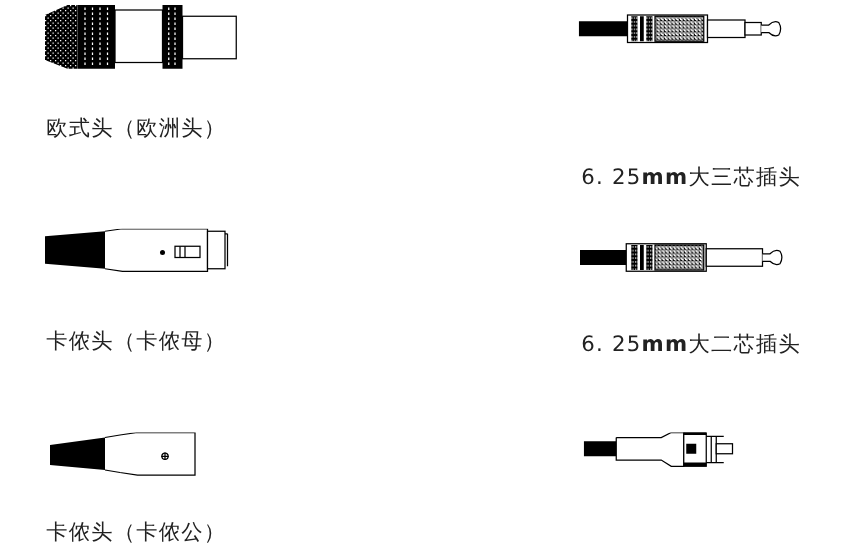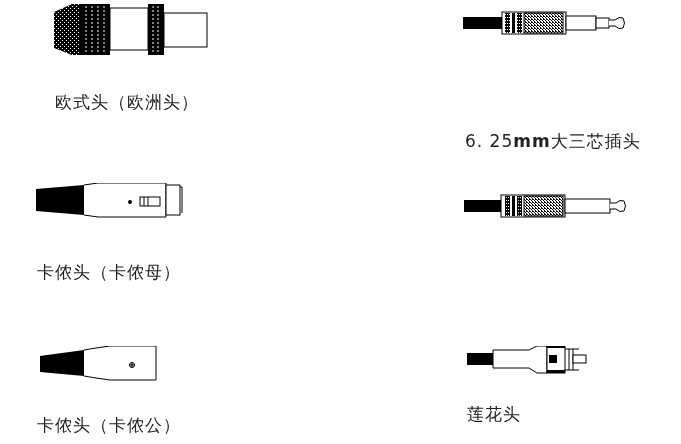--- a/index.html
+++ b/index.html
@@ -50,21 +50,21 @@
       <rect x="2" y="2" width="1" height="1" fill="#000"></rect>
       <rect x="2" y="0" width="1" height="1" fill="#000"></rect>
     </pattern>
     <pattern id="dots" width="2" height="3" patternUnits="userSpaceOnUse">
       <rect width="2" height="3" fill="#000"></rect>
       <rect x="0" y="1" width="1" height="1" fill="#fff"></rect>
     </pattern>
   </defs>
 </svg>
 
-<div class="item" style="left:18px;top:0;width:340px;height:130px;">
+<div class="item" style="left:0;top:0;width:340px;height:130px;">
   <svg style="left:36px;top:4px;" width="156" height="52" viewBox="0 0 156 52">
 
     <polygon points="0,8 18,0 26,0 26,51 18,51 0,44" fill="url(#knurl)"></polygon>
 
     <rect x="26" y="0" width="30" height="51" fill="#000"></rect>
     <line x1="32" y1="2" x2="32" y2="49" stroke="#fff" stroke-width="1" stroke-dasharray="2,2"></line>
     <line x1="38" y1="2" x2="38" y2="49" stroke="#fff" stroke-width="1" stroke-dasharray="2,2"></line>
     <line x1="44" y1="2" x2="44" y2="49" stroke="#fff" stroke-width="1" stroke-dasharray="2,2"></line>
     <line x1="50" y1="2" x2="50" y2="49" stroke="#fff" stroke-width="1" stroke-dasharray="2,2"></line>
 
@@ -124,20 +124,23 @@
   <svg style="left:124px;top:43px;" width="170" height="26" viewBox="0 0 170 26">
     <rect x="0" y="7" width="37" height="12" fill="#000"></rect>
     <rect x="37" y="2" width="64" height="22" fill="#fff" stroke="#000" stroke-width="1"></rect>
     <rect x="41" y="3" width="5" height="20" fill="url(#dots)"></rect>
     <rect x="48" y="3" width="3" height="20" fill="#000"></rect>
     <rect x="53" y="3" width="5" height="20" fill="url(#dots)"></rect>
     <rect x="60" y="3" width="39" height="20" fill="url(#checker)" stroke="#000" stroke-width="1"></rect>
     <rect x="101" y="6" width="45" height="14" fill="#fff" stroke="#000" stroke-width="1"></rect>
     <path d="M146,10 L152,10 Q156,6 160,8 Q163,13 160,18 Q156,20 152,16 L146,16" fill="#fff" stroke="#000" stroke-width="1"></path>
   </svg>
+  <div class="label" style="left:125px;top:114px;">
+    <span>6. 25</span><span class="mm">mm</span><span>大二芯插头</span>
+  </div>
 </div>
 
 <div class="item" style="left:0;top:300px;width:340px;height:144px;padding-left:40px;">
   <svg style="left:40px;top:46px;" width="118" height="36" viewBox="0 0 118 36">
     <polygon points="0,10 44,4 44,30 0,26" fill="#000"></polygon>
     <polyline points="44,4 56,2 70,0 116,0 116,34 70,34 56,32 44,30" fill="#fff" stroke="#000" stroke-width="1"></polyline>
 
     <circle cx="92" cy="19" r="2.5" fill="none" stroke="#000" stroke-width="1"></circle>
     <line x1="89" y1="19" x2="95" y2="19" stroke="#000" stroke-width="1"></line>
     <line x1="92" y1="16" x2="92" y2="22" stroke="#000" stroke-width="1"></line>
@@ -157,14 +160,13 @@
     <rect x="80" y="24" width="18" height="3" fill="#000"></rect>
     <rect x="82" y="9" width="8" height="8" fill="#000"></rect>
 
     <line x1="98" y1="3" x2="112" y2="3" stroke="#000"></line>
     <line x1="98" y1="24" x2="112" y2="24" stroke="#000"></line>
     <line x1="102" y1="3" x2="102" y2="24" stroke="#000"></line>
     <line x1="106" y1="3" x2="106" y2="24" stroke="#000"></line>
 
     <rect x="106" y="9" width="13" height="8" fill="#fff" stroke="#000" stroke-width="1"></rect>
   </svg>
-  <div class="label" style="left:127px;top:103px;">莲花头</div>
 </div>
 
 </body></html>

